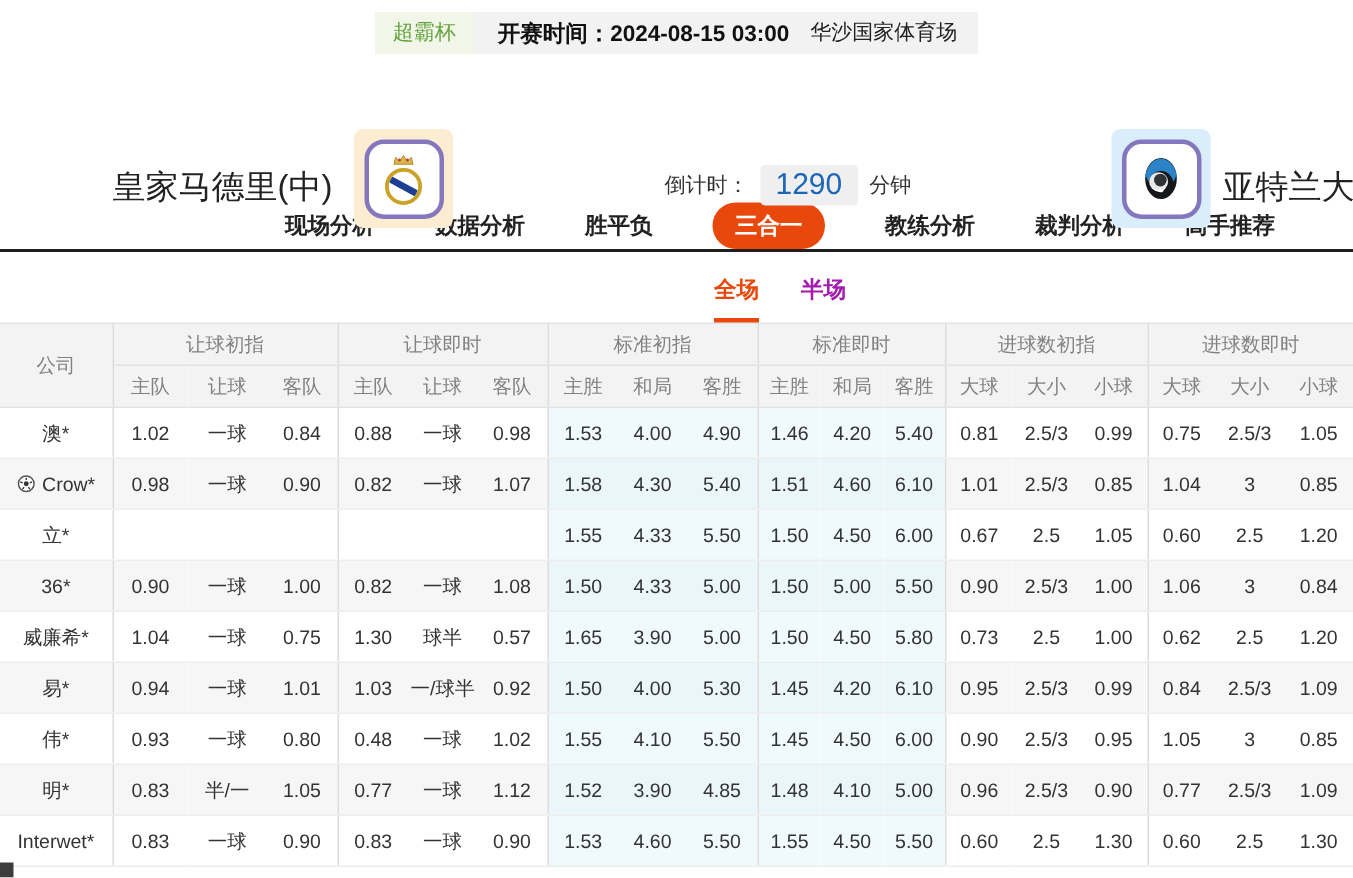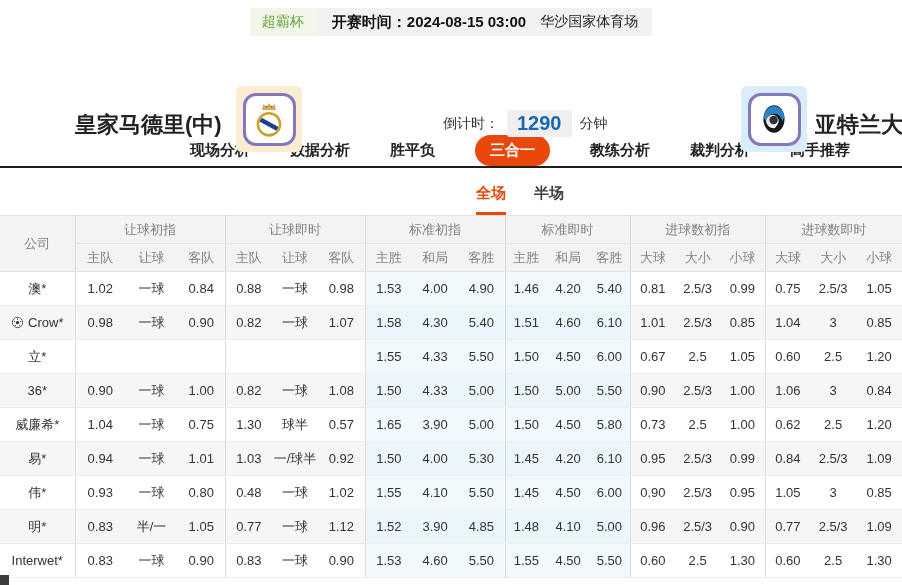--- a/index.html
+++ b/index.html
@@ -10,42 +10,42 @@
   
   .topbar-wrap { display:flex; justify-content:center; margin-top:8px; }
   .topbar { display:flex; align-items:center; background:#f2f2f2; height:28px; }
   .league-chip { display:flex; align-items:center; height:28px; padding:0 12px;
                  background:#f1f6e8; color:#63a33d; font-size:14px; }
   .kickoff { margin:0 14px 0 16px; font-size:15px; font-weight:bold; color:#111; }
   .venue { font-size:14px; color:#222; padding-right:14px; }
 
   
   .match-header { position:relative; height:90px; }
-  .team-name { position:absolute; font-size:22px; font-weight:bold; color:#222; top:74px; white-space:nowrap; }
+  .team-name { position:absolute; font-size:22px; font-weight:normal; color:#222; top:74px; white-space:nowrap; }
   .home-name { left:75px; }
   .away-name { left:815px; }
   .logo-box { position:absolute; top:50px; width:66px; height:66px; border-radius:6px;
               display:flex; align-items:center; justify-content:center; }
   .logo-box.home { left:236px; background:#fcecd2; }
   .logo-box.away { left:741px; background:#d9edfb; }
   .logo-inner { width:53px; height:53px; background:#fff; border:3px solid #8577be;
                 border-radius:13px; display:flex; align-items:center; justify-content:center; }
   .countdown { position:absolute; left:443px; top:74px; display:flex; align-items:center; font-size:14px; color:#333; }
   .cd-val { display:inline-block; background:#efefef; border-radius:3px; padding:2px 10px;
-            margin:0 8px; font-size:20px; font-weight:bold; color:#1a66b8; }
+            margin:0 8px; font-size:20px; font-weight:normal; color:#1a66b8; }
 
   
   .nav-tabs { margin-top:8px; height:34px; border-bottom:2px solid #1f1f1f;
               display:flex; align-items:center; gap:40px; justify-content:center; padding-left:138px; }
   .nav-tab { font-size:15px; font-weight:bold; color:#222; cursor:pointer; white-space:nowrap; }
   .nav-tab.active { background:#e8480c; color:#ffffff; border-radius:16px; padding:6px 15px; }
 
   
   .sub-tabs { height:47px; display:flex; gap:28px; justify-content:center; padding-left:138px; }
-  .sub-tab { font-size:15px; font-weight:bold; color:#404040; padding-top:16px; height:100%; cursor:pointer; }
+  .sub-tab { font-size:15px; font-weight:bold; color:#a21caf; padding-top:16px; height:100%; cursor:pointer; }
   .sub-tab.active { color:#e8480c; border-bottom:3px solid #e8480c; }
 
   
   table.odds { width:902px; border-collapse:collapse; table-layout:fixed; border-top:1px solid #e3e3e3; }
   table.odds th { background:#f3f3f3; color:#828282; font-weight:400; font-size:13px;
                   height:28px; border-bottom:1px solid #e3e3e3; text-align:center; }
   table.odds td { height:34px; font-size:13px; color:#333; text-align:center;
                   border-bottom:1px solid #ededed; white-space:nowrap; overflow:hidden; }
   .group-start { border-left:1px solid #dcdcdc; }
   tr.alt td { background:#f6f6f6; }

